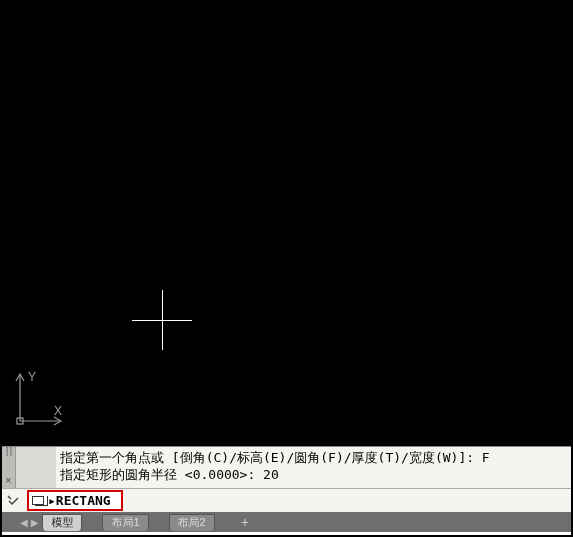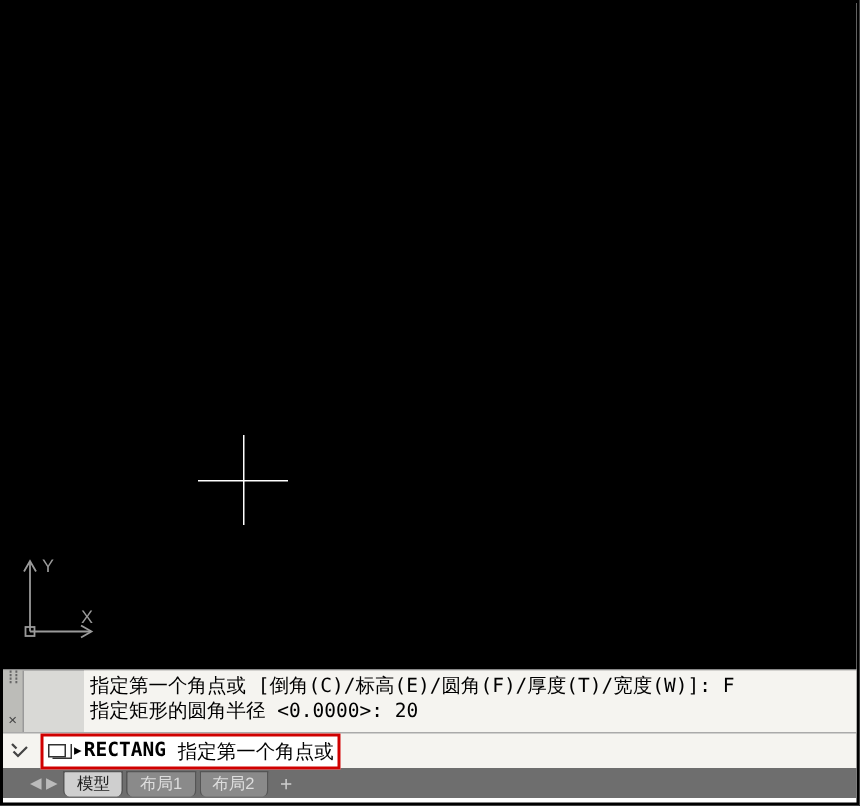--- a/index.html
+++ b/index.html
@@ -123,21 +123,21 @@
     overflow:hidden;
   }
   .tab {
     background:#8a8a8a;
     color:#ddd;
     font-size:11px;
     padding: 1px 8px;
     border: 1px solid #555;
     border-bottom:none;
     border-radius: 0 0 4px 4px;
-    margin-right:2px;
+    margin-right:20px;
     height:17px;
     display:flex;
     align-items:center;
   }
   .tab.active { background:#cfcfcf; color:#222; }
   .tab-arrows { color:#bbb; font-size:10px; padding:0 4px; display:flex; gap:3px;}
   .tab-add { color:#ccc; padding: 0 6px; font-size:14px;}
 </style>
 </head>
 <body>
@@ -175,21 +175,20 @@
         <path d="M12 4l-6 6-3-3" fill="none" stroke="#444" stroke-width="1.5"></path>
         <path d="M2 2l3 3" stroke="#444" stroke-width="1.5"></path>
       </svg>
   </div>
   <div class="cmd-input-inner">
     <span class="highlight-box">
       <span class="rect-icon"></span>
       <span>▸ </span>
       <b>RECTANG</b>
       <span>&nbsp;</span>
-      <span>指定第一个角点或</span>
     </span>
   </div>
 </div>
 
 <div class="tabs-row">
   <div class="tab-arrows">
       <span>◀</span>
       <span>▶</span>
     </div>
   <div class="tab active">模型</div>

